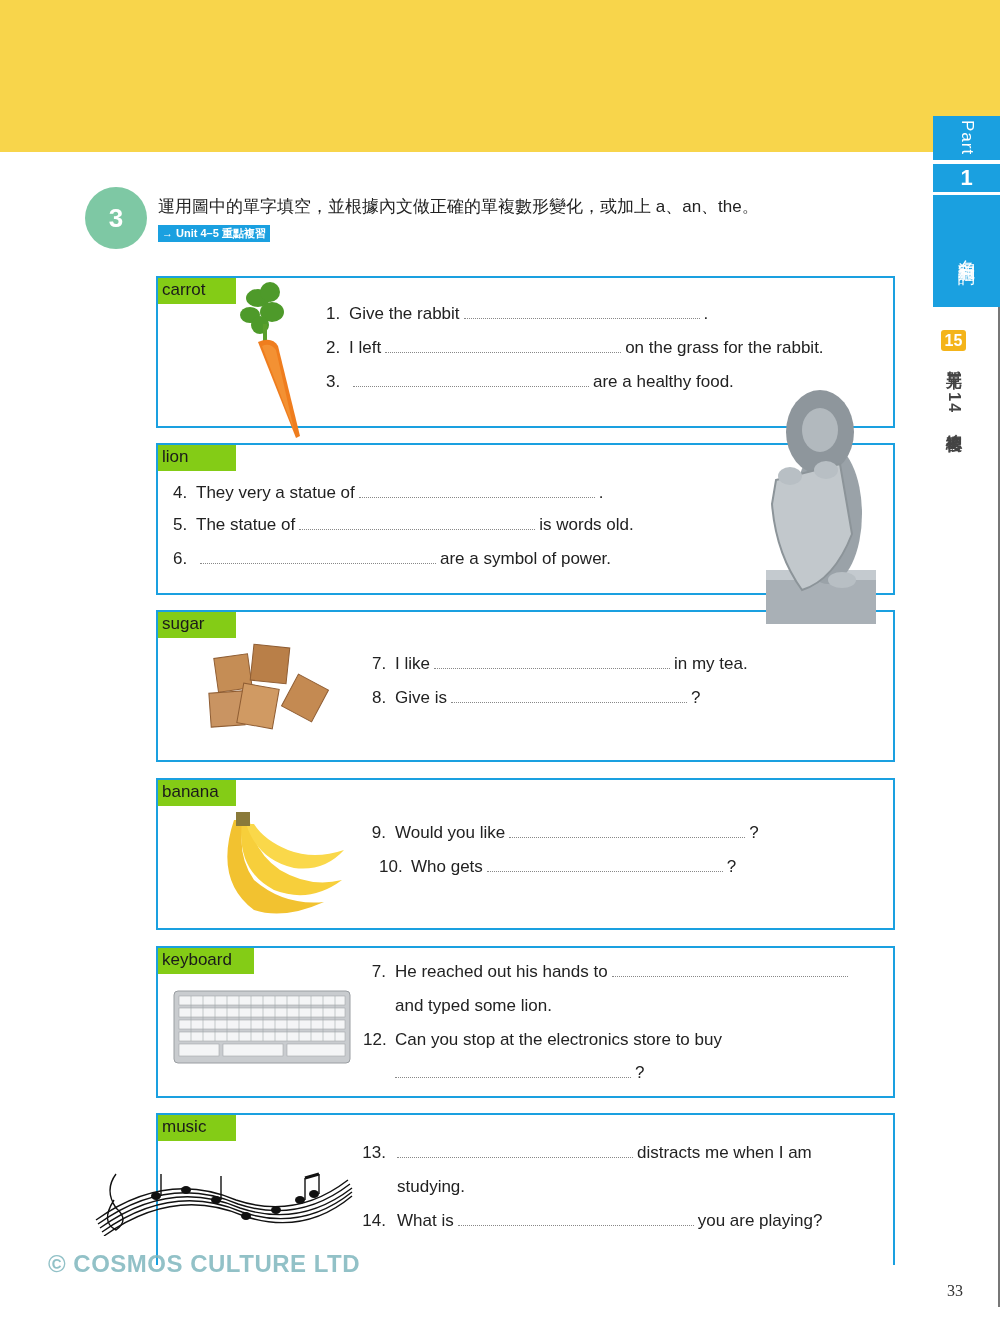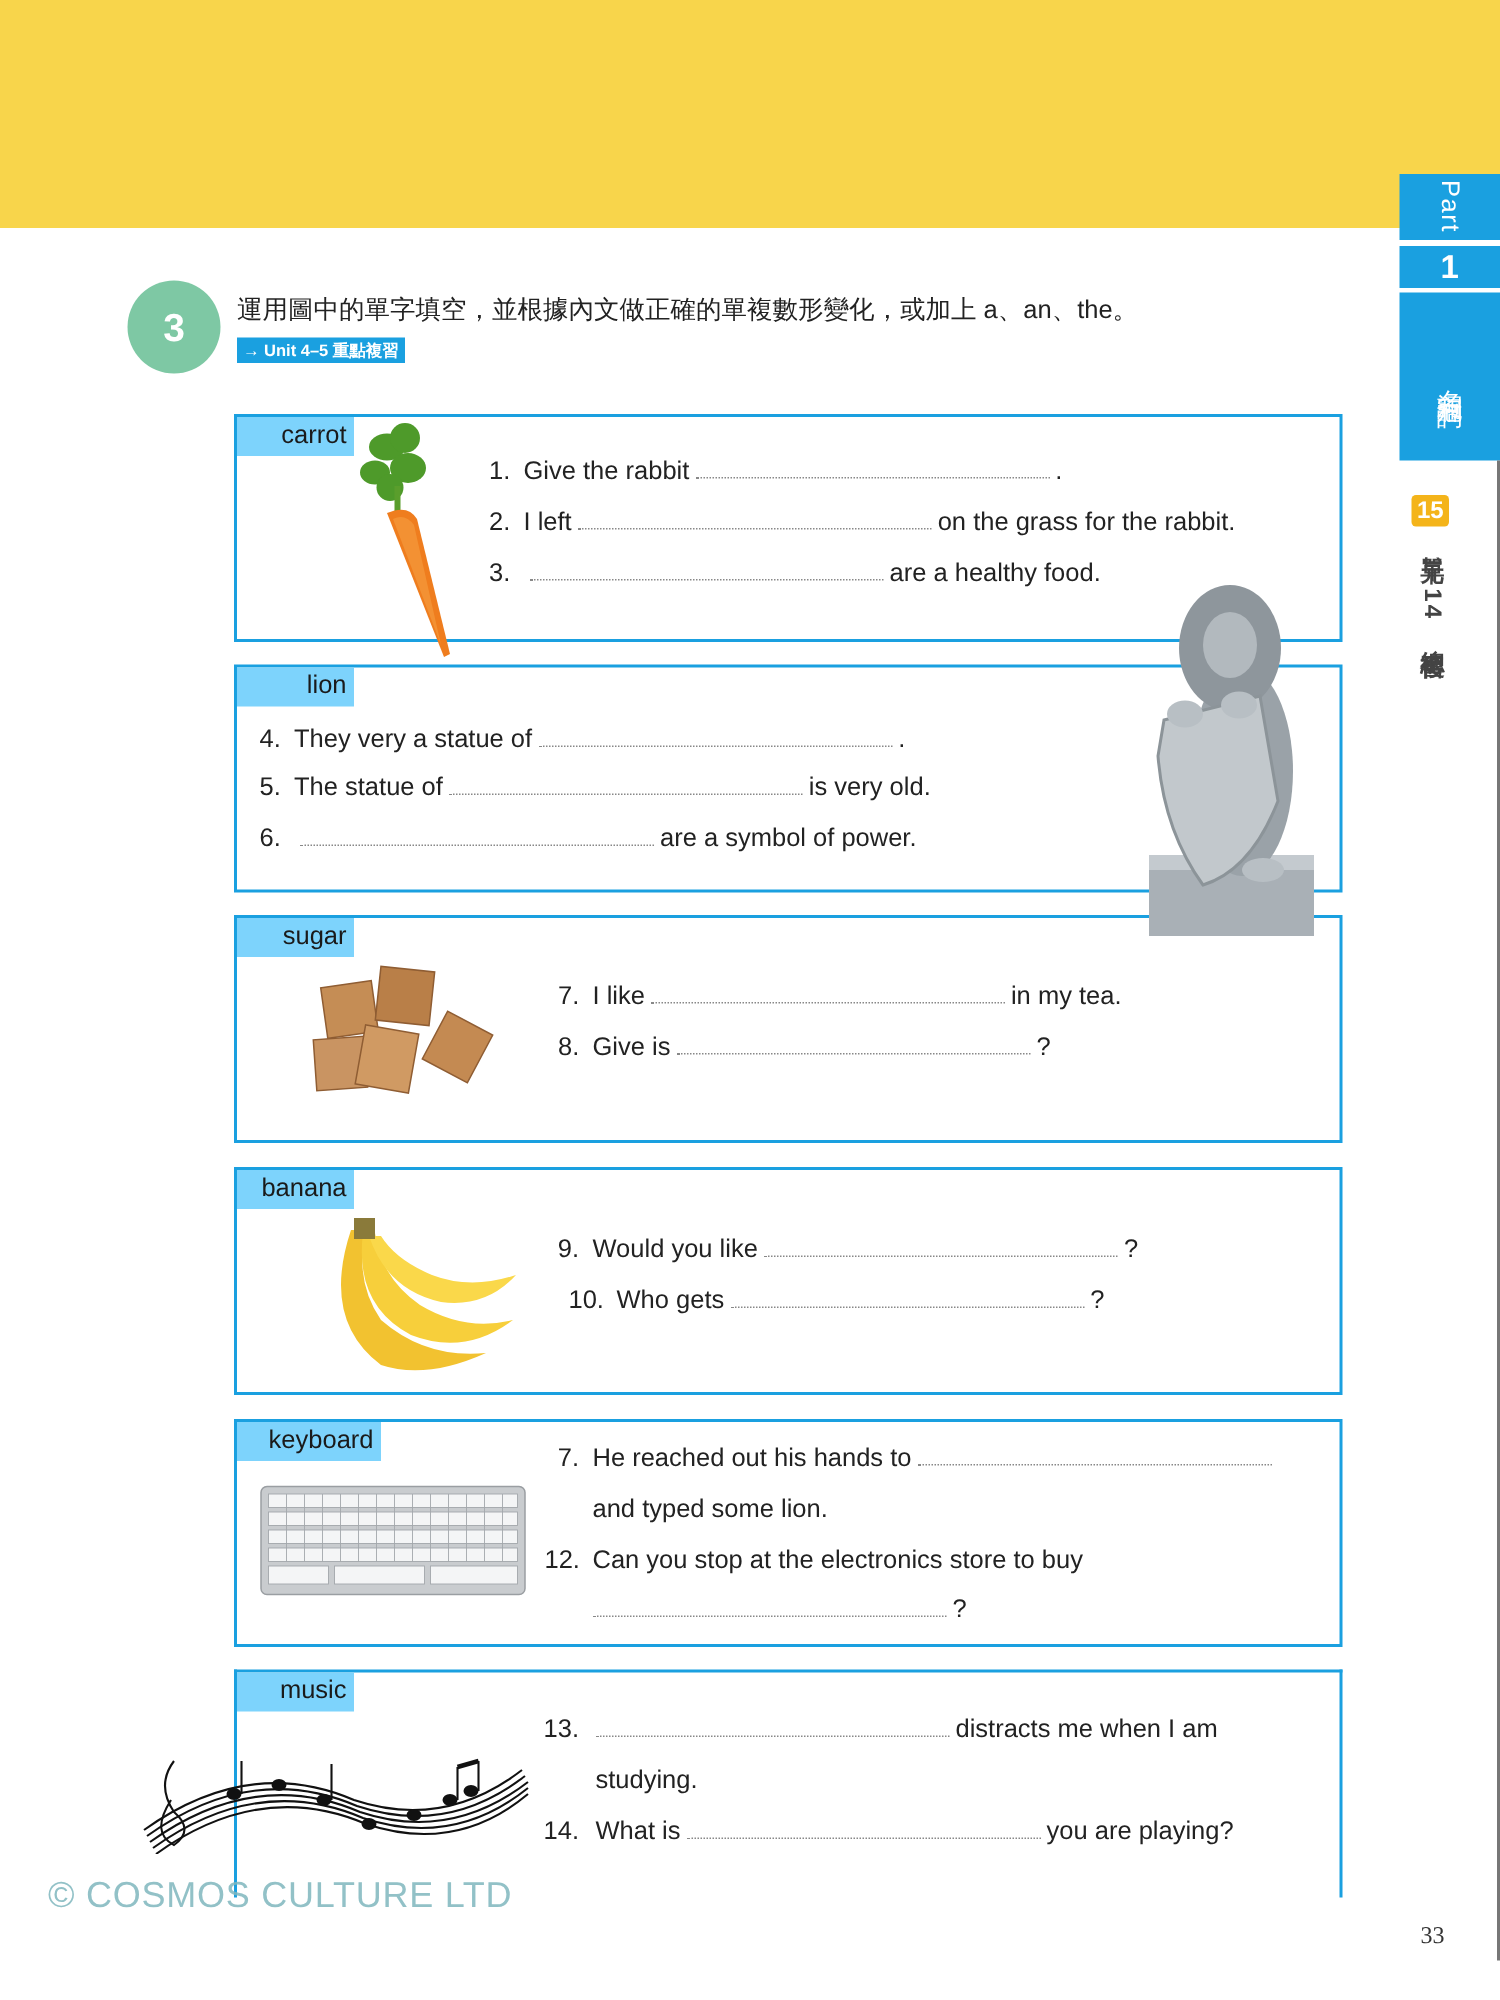--- a/index.html
+++ b/index.html
@@ -16,28 +16,28 @@
     .tab-title span { writing-mode: vertical-rl; font-size: 17px; letter-spacing: 2px; }
     .side-rule { position: absolute; left: 998px; top: 307px; width: 2px; height: 1000px; background: #777; }
     .unit-badge { position: absolute; left: 941px; top: 330px; width: 25px; height: 21px; background: #f4b41a; color: #fff; font-weight: bold; font-size: 16px; text-align: center; line-height: 21px; border-radius: 3px; }
     .unit-title { position: absolute; left: 943px; top: 360px; writing-mode: vertical-rl; font-size: 16px; color: #444; letter-spacing: 2px; font-weight: bold; }
 
     .ex-circle { position: absolute; left: 85px; top: 187px; width: 62px; height: 62px; border-radius: 50%; background: #7ec8a4; color: #fff; font-size: 26px; font-weight: bold; text-align: center; line-height: 62px; }
     .ex-instruction { position: absolute; left: 158px; top: 195px; font-size: 17px; color: #222; }
     .ex-ref { position: absolute; left: 158px; top: 225px; background: #1aa0e0; color: #fff; font-size: 11px; padding: 1px 4px; font-weight: bold; }
 
     .box { position: absolute; left: 156px; width: 739px; border: 2.5px solid #1aa0e0; background: #fff; }
-    .box-label { position: absolute; left: 0; top: 0; height: 26px; background: #7dd3fc; color: #1a1a1a; font-size: 17px; padding: 2px 5px 0 4px; text-align: right; }
+    .box-label { position: absolute; left: 0; top: 0; height: 26px; background: #84cc16; color: #1a1a1a; font-size: 17px; padding: 2px 5px 0 4px; }
     .q { position: absolute; font-size: 17px; color: #222; white-space: nowrap; display: flex; align-items: baseline; }
     .q .n { display: inline-block; text-align: right; margin-right: 9px; }
     .blank { display: inline-block; border-bottom: 1px dotted #888; height: 14px; margin: 0 4px; }
 
     .pic { position: absolute; }
 
-    .watermark { position: absolute; left: 32px; top: 1250px; font-size: 24px; font-weight: normal; color: #7fb7be; letter-spacing: 0.5px; opacity: 0.85; }
+    .watermark { position: absolute; left: 48px; top: 1250px; font-size: 24px; font-weight: bold; color: #7fb7be; letter-spacing: 0.5px; opacity: 0.85; }
     .page-num { position: absolute; left: 947px; top: 1282px; font-size: 16px; font-family: "Liberation Serif", serif; color: #333; }
   </style>
 </head>
 <body>
 
 <div class="top-band"></div>
 
 <div class="side-tab tab-part">
     <span>Part</span>
   </div>
@@ -79,21 +79,21 @@
   <div class="q" style="left:15px;top:38px;">
     <span class="n" style="width:14px;">4.</span>
     <span>They very a statue of</span>
     <span class="blank" style="width:236px;"></span>
     <span>.</span>
   </div>
   <div class="q" style="left:15px;top:70px;">
     <span class="n" style="width:14px;">5.</span>
     <span>The statue of</span>
     <span class="blank" style="width:236px;"></span>
-    <span>is very old.</span>
+    <span>is words old.</span>
   </div>
   <div class="q" style="left:15px;top:104px;">
     <span class="n" style="width:14px;">6.</span>
     <span class="blank" style="width:236px;"></span>
     <span>are a symbol of power.</span>
   </div>
 </div>
 
 <div class="box" style="top:610px;height:152px;">
   <div class="box-label" style="width:78px;">sugar</div>

